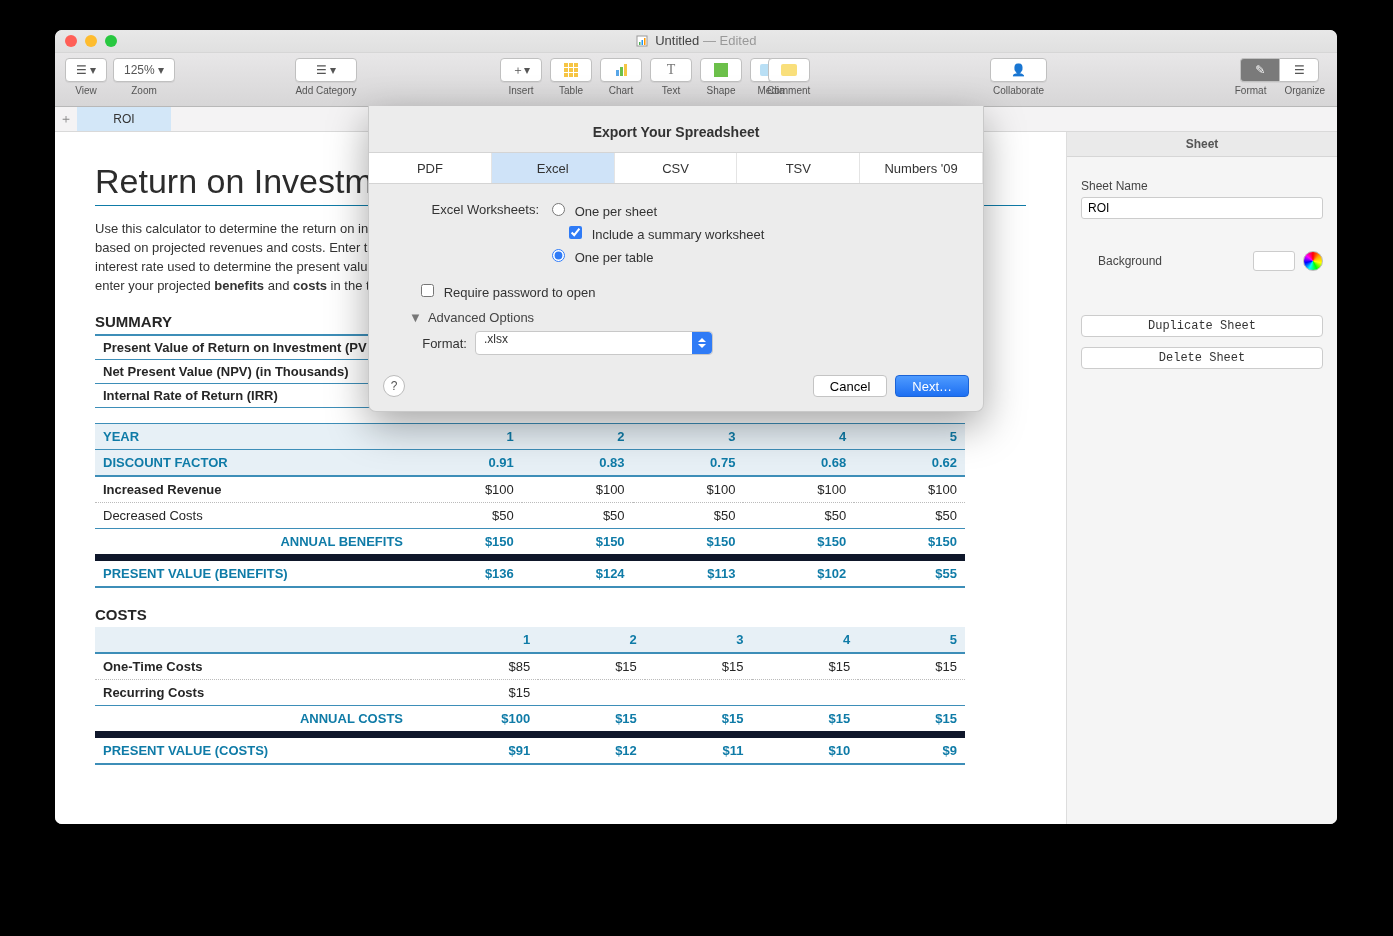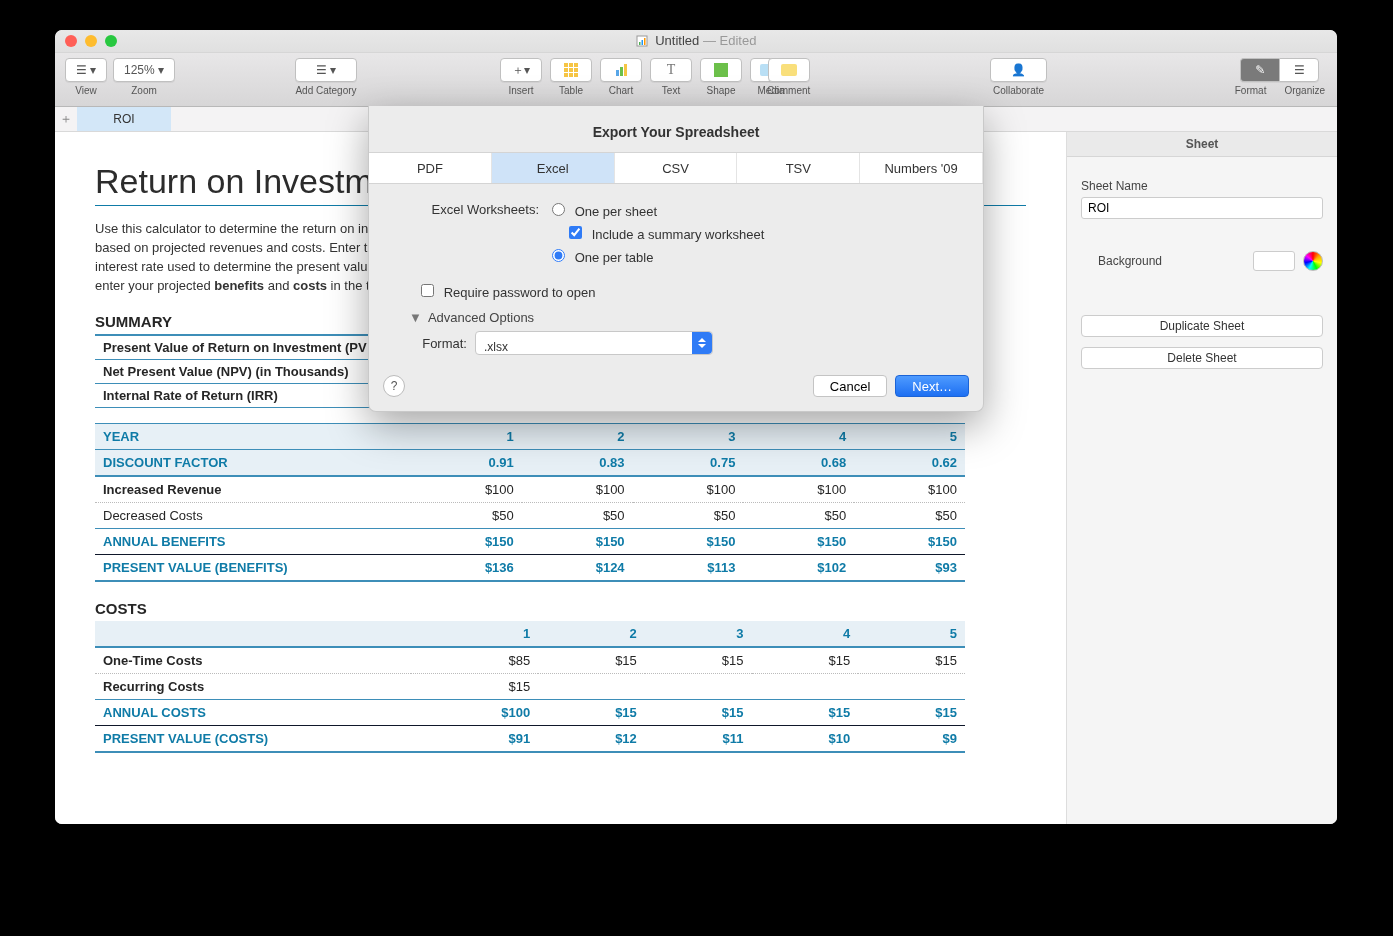--- a/index.html
+++ b/index.html
@@ -86,31 +86,31 @@
   table.sheet td, table.sheet th { padding:4px 8px; }
   .sum td { border-bottom:1px solid #3d8eb8; text-align:left; font-weight:700; padding:5px 8px; }
   .sum { border-top:2px solid #3d8eb8; }
 
   .grid { border-collapse:collapse; width:870px; font-size:13px; }
   .grid th, .grid td { padding:5px 8px; text-align:right; }
   .grid td:first-child, .grid th:first-child { text-align:left; width:300px; }
   .grid .hdr th { background:#e7f0f6; color:#0f7ba7; font-weight:700; border-top:1px solid #3d8eb8; border-bottom:1px solid #3d8eb8;}
   .grid .sub th { background:#e7f0f6; color:#0f7ba7; font-weight:700; border-bottom:2px solid #3d8eb8;}
   .grid .row td { border-bottom:1px dotted #bbb; }
-  .grid .hl td { color:#0f7ba7; font-weight:700; border-top:1px solid #3d8eb8; border-bottom:1px solid #0f172a; }
+  .grid .hl td { color:#0f7ba7; font-weight:700; border-top:1px solid #3d8eb8; border-bottom:7px solid #0f172a;text-align:right; }
   .grid .hl2 td { color:#0f7ba7; font-weight:700; border-bottom:2px solid #3d8eb8; }
 
   
   .insp-hdr { height:24px; background:#eaeaea; border-bottom:1px solid #d6d6d6; display:flex; align-items:center; justify-content:center; font-size:12px; color:#555; font-weight:600; }
   .insp-body { padding:14px 14px; }
   .lab { font-size:12px; color:#444; margin:8px 0 4px; display:block; }
   .txtfield { width:100%; height:22px; border:1px solid #ccc; border-radius:3px; padding:0 6px; font-size:12px; box-sizing:border-box; }
   .colwell { width:40px; height:18px; background:#fff; border:1px solid #ccc; border-radius:3px; display:inline-block; vertical-align:middle;}
   .huebtn { width:18px; height:18px; border-radius:50%; background: conic-gradient(red,orange,yellow,lime,cyan,blue,magenta,red); display:inline-block; vertical-align:middle; margin-left:4px; border:1px solid #bbb;}
-  .panel-btn { width:100%; height:22px; background:#fff; border:1px solid #ccc; border-radius:4px; font-size:12px; color:#333; margin-top:10px; }
+  .panel-btn { width:100%; height:22px; background:#fff; border:1px solid #ccc; border-radius:4px; font-size:12px; color:#333; margin-top:10px;font-family:Liberation Mono, monospace; }
 
   
   .modal {
     position:absolute;
     left: 313px; top: 76px;
     width: 614px;
     background:#ececec;
     border-bottom-left-radius:8px; border-bottom-right-radius:8px;
     box-shadow: 0 14px 40px rgba(0,0,0,0.35);
     border:1px solid #c9c9c9; border-top:none;
@@ -118,21 +118,21 @@
   .modal h3 { text-align:center; font-size:14px; font-weight:600; margin:18px 0 12px; color:#333;}
   .tabs { display:flex; height:30px; border-top:1px solid #d4d4d4; border-bottom:1px solid #d4d4d4; background:#fff;}
   .tabs .tab { flex:1; display:flex; align-items:center; justify-content:center; font-size:13px; color:#333; border-right:1px solid #e4e4e4; }
   .tabs .tab.active { background:#cfe3f8; }
   .modal .content { padding:12px 52px 8px 40px; font-size:13px; color:#333;}
   .row-opt { display:flex; align-items:center; margin:4px 0; }
   .optlabel { width:130px; text-align:right; padding-right:8px; color:#333;}
   input[type=radio], input[type=checkbox]{ accent-color:#2f7bf6; margin-right:6px; }
   .disclose { display:flex; align-items:center; gap:6px; margin:10px 0 6px; color:#444; }
   .select {
-    width:220px; height:22px; display:flex; align-items:flex-end;
+    width:220px; height:22px; display:flex; align-items:flex-start;
     background:#fff; border:1px solid #c8c8c8; border-radius:4px;
     padding:0 8px; font-size:12px; position:relative;
   }
   .select .arrow {
     position:absolute; right:0; top:0; width:20px; height:100%;
     background:#2f7bf6; border-top-right-radius:4px; border-bottom-right-radius:4px;
     display:flex; flex-direction:column; align-items:center; justify-content:center;
   }
   .select .arrow::before{content:"";border:4px solid transparent;border-bottom-color:#fff;margin-bottom:1px;}
   .select .arrow::after{content:"";border:4px solid transparent;border-top-color:#fff;margin-top:1px;}
@@ -336,21 +336,21 @@
                 <td>$150</td>
                 <td>$150</td>
                 <td>$150</td>
               </tr>
           <tr class="hl2">
                 <td>PRESENT VALUE (BENEFITS)</td>
                 <td>$136</td>
                 <td>$124</td>
                 <td>$113</td>
                 <td>$102</td>
-                <td>$93</td>
+                <td>$55</td>
               </tr>
         </tbody>
           </table>
 
         <div class="h2">COSTS</div>
         <table class="grid">
           <tbody>
               <tr class="sub">
             <th></th>
             <th>1</th>

